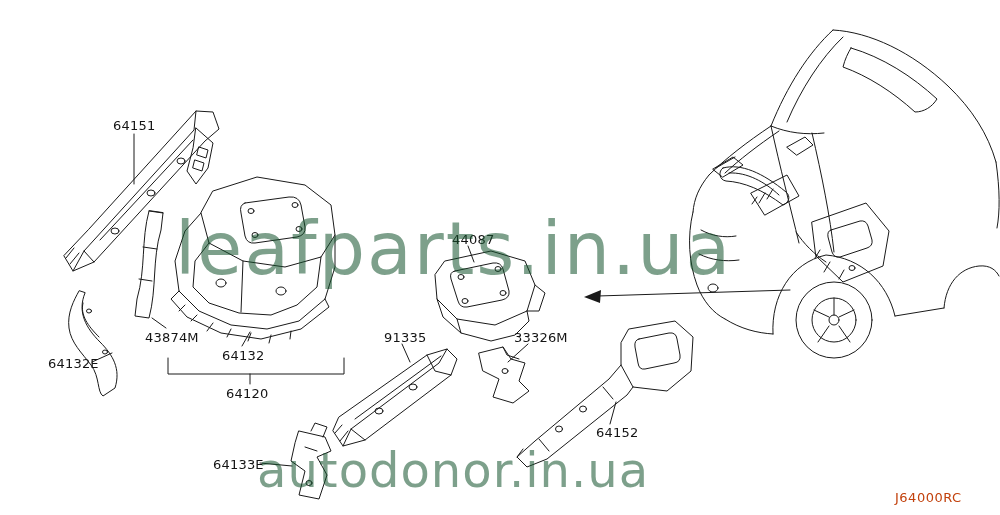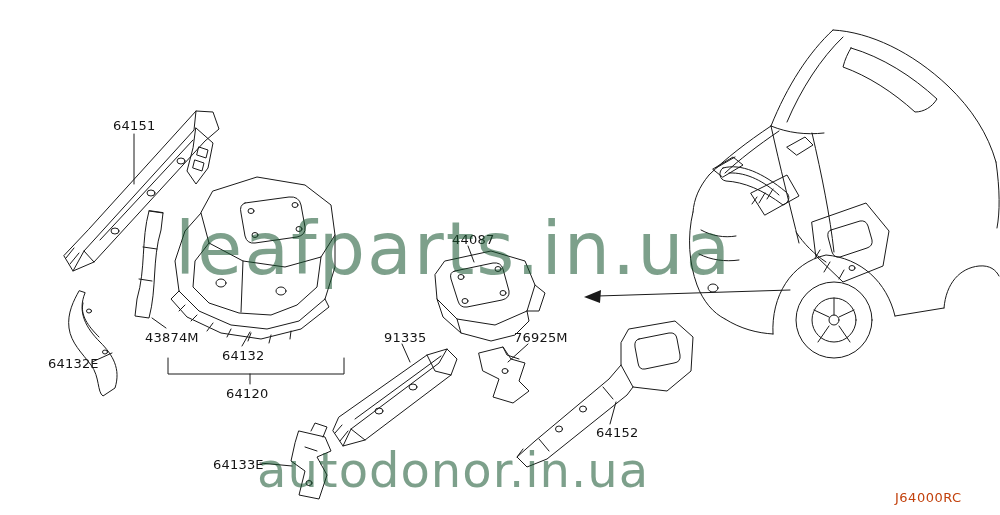--- a/index.html
+++ b/index.html
@@ -193,21 +193,21 @@
     </g>
   </svg>
 
   <div class="plabel" style="left:113px; top:118px">64151</div>
   <div class="plabel" style="left:48px;  top:356px">64132E</div>
   <div class="plabel" style="left:145px; top:330px">43874M</div>
   <div class="plabel" style="left:222px; top:348px">64132</div>
   <div class="plabel" style="left:226px; top:386px">64120</div>
   <div class="plabel" style="left:384px; top:330px">91335</div>
   <div class="plabel" style="left:452px; top:232px">44087</div>
-  <div class="plabel" style="left:514px; top:330px">76925M</div>
+  <div class="plabel" style="left:514px; top:330px">33326M</div>
   <div class="plabel" style="left:213px; top:457px">64133E</div>
   <div class="plabel" style="left:596px; top:425px">64152</div>
 
   <div class="diagram-code">J64000RC</div>
 
   <div class="watermark wm-primary">leafparts.in.ua</div>
   <div class="watermark wm-secondary">autodonor.in.ua</div>
 </div>
 
 </body></html>

